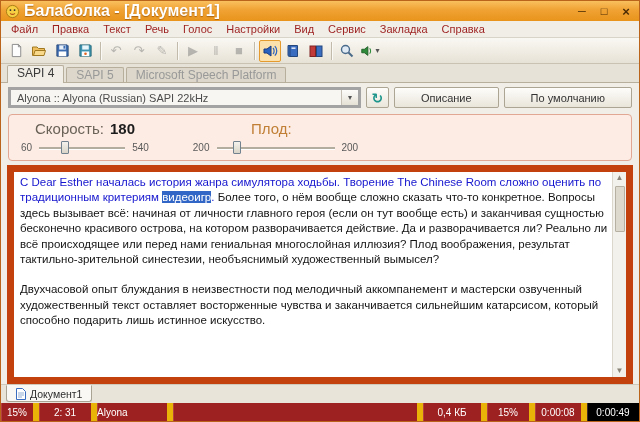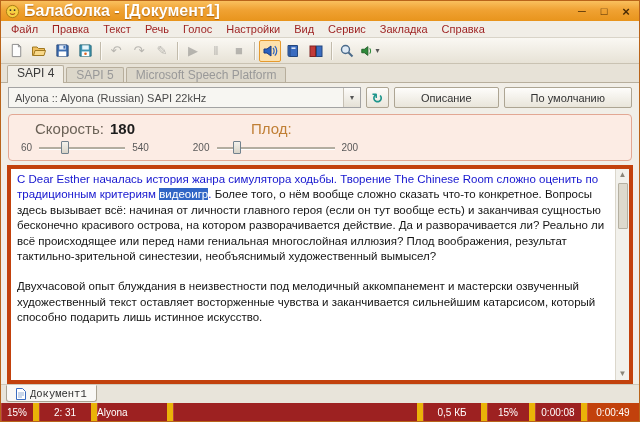--- a/index.html
+++ b/index.html
@@ -42,21 +42,21 @@
   .tabstrip { height:19px; flex:0 0 19px; display:flex; align-items:flex-end;
               background:#e7e2d7; border-bottom:1px solid #b7ae9c; padding:2px 6px 0; }
   .tab { font-size:12px; color:#999; background:#dcd7ca; border:1px solid #b7ae9c;
          border-bottom:none; border-radius:2px 2px 0 0; padding:0 9px; margin-right:2px;
          white-space:nowrap; }
   .tab.active { background:#f1eee7; color:#3a3a3a; position:relative; top:1px; padding-bottom:3px; }
 
   
   .voicerow { height:29px; flex:0 0 29px; display:flex; align-items:center; gap:5px;
               padding:4px 7px; background:#f1eee7; }
-  .combo { flex:1; height:21px; border:1px solid #a3a3a3; background:#f7f6f2;
+  .combo { flex:1; height:21px; border:3px solid #a3a3a3; background:#f7f6f2;
            display:flex; align-items:center; font-size:11px; color:#4c4c4c; overflow:hidden; }
   .combo-text { padding-left:6px; white-space:nowrap; flex:1; }
   .combo-arrow { width:17px; height:100%; border-left:1px solid #c6c0b4;
                  background:linear-gradient(#fdfcfa,#e5e1d6); display:flex;
                  align-items:center; justify-content:center; font-size:8px; color:#555; }
   .iconbtn { width:23px; height:21px; border:1px solid #ada593; border-radius:2px;
              background:linear-gradient(#fefdfb,#eae6db); display:flex; align-items:center;
              justify-content:center; color:#1f968c; font-size:14px; font-weight:bold; }
   .btn { height:21px; padding:0 26px; font-size:11px; color:#333; white-space:nowrap;
          border:1px solid #ada593; border-radius:2px;
@@ -76,56 +76,56 @@
   .slider .thumb { position:absolute; top:0; width:8px; height:13px;
                    background:linear-gradient(#f4f2ec,#d8d4c8); border:1px solid #72828e;
                    border-radius:1px; }
   .sl-speed { width:86px; margin:0 7px; }
   .sl-speed .thumb { left:25%; }
   .sl-timbre { width:118px; margin:0 7px; }
   .sl-timbre .thumb { left:14%; }
   .num-200a { margin-left:44px; }
 
   
-  .editor { flex:1 1 auto; margin:0 6px; border:4px solid #c2410c; background:#fff;
+  .editor { flex:1 1 auto; margin:0 6px; border:7px solid #c2410c; background:#fff;
             position:relative; overflow:hidden; font-size:11.5px; line-height:1.34;
             color:#141414; padding:3px 18px 17px 6px; }
   .editor p { margin:0 0 15px; }
   .t-blue { color:#1515cf; }
   .t-hl { color:#fff; background:#3166c6; }
   .vscroll { position:absolute; top:0; right:0; bottom:0; width:14px;
              background:#f2f1ec; border-left:1px solid #dbd7cc; display:flex;
              flex-direction:column; align-items:center; }
   .vs-arrow { font-size:8px; color:#8a8578; height:12px; display:flex; align-items:center; }
   .vs-arrow.down { margin-top:auto; }
   .vs-thumb { width:10px; height:46px; margin-top:2px; background:#ddd9cd;
               border:1px solid #b5b0a2; border-radius:1px; }
 
   
   .doctabs { height:19px; flex:0 0 19px; background:#e8e4da; border-top:1px solid #cfc9bb;
              display:flex; align-items:flex-start; padding:0 0 0 5px; }
   .doctab { display:flex; align-items:center; gap:4px; height:17px; padding:0 9px;
             background:#f9f8f5; border:1px solid #a9a393; border-top:1px solid #f9f8f5;
-            border-radius:0 0 3px 3px; font-size:10.5px; color:#2e2e2e;font-family:Liberation Mono, monospace; }
+            border-radius:0 0 3px 3px; font-size:10.5px; color:#2e2e2e; }
   .docicon { width:10px; height:12px; display:flex; }
 
   
   .statusbar { height:18px; flex:0 0 18px; background:#9d2121; display:flex;
                color:#fff; font-size:10px; }
   .seg { display:flex; align-items:center; justify-content:center;
          border-right:6px solid #eab308; box-shadow:inset 1px 0 0 rgba(255,160,160,.25);
          white-space:nowrap; }
   .seg.s1 { flex:0 0 38px; }
   .seg.s2 { flex:0 0 58px; }
   .seg.s3 { flex:0 0 76px; justify-content:flex-start; padding-left:0; }
   .seg.s4 { flex:1 1 auto; }
   .seg.s5 { flex:0 0 64px; }
   .seg.s6 { flex:0 0 48px; }
   .seg.s7 { flex:0 0 52px; }
-  .seg.s8 { flex:0 0 52px; background:#c2410c; border-right:none; }
+  .seg.s8 { flex:0 0 52px; background:#000000; border-right:none; }
 </style>
 </head>
 <body>
 
 <div class="window">
 
   <div class="titlebar">
     <span class="app-icon">
       <svg width="15" height="15" viewBox="0 0 16 16">
           <circle cx="8" cy="8" r="6.5" fill="#f6d042" stroke="#a87b12"></circle>
@@ -299,19 +299,19 @@
       </span>
       <span>Документ1</span>
     </span>
   </div>
 
   <div class="statusbar">
     <span class="seg s1">15%</span>
     <span class="seg s2">2: 31</span>
     <span class="seg s3">Alyona</span>
     <span class="seg s4"></span>
-    <span class="seg s5">0,5 КБ</span>
+    <span class="seg s5">0,4 КБ</span>
     <span class="seg s6">15%</span>
     <span class="seg s7">0:00:08</span>
     <span class="seg s8">0:00:49</span>
   </div>
 
 </div>
 
 </body></html>

